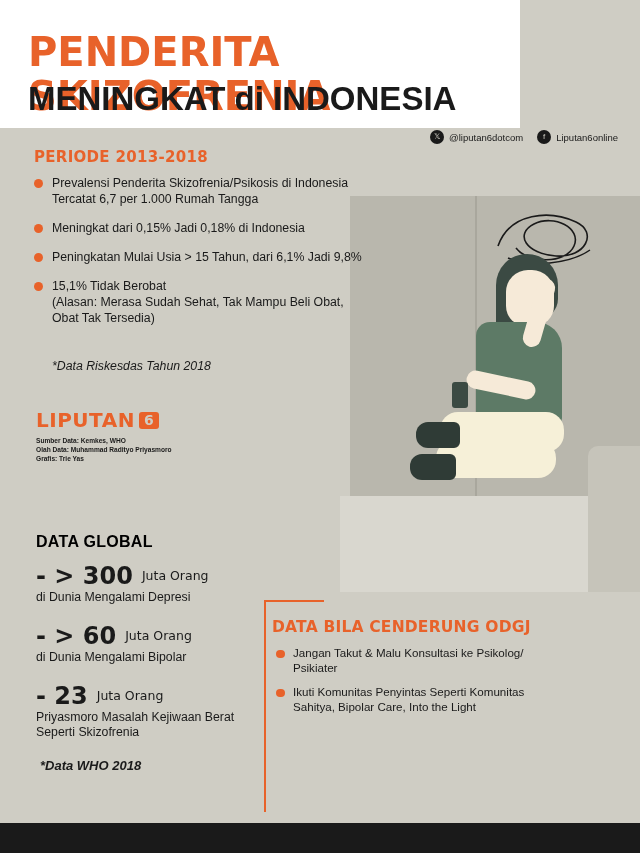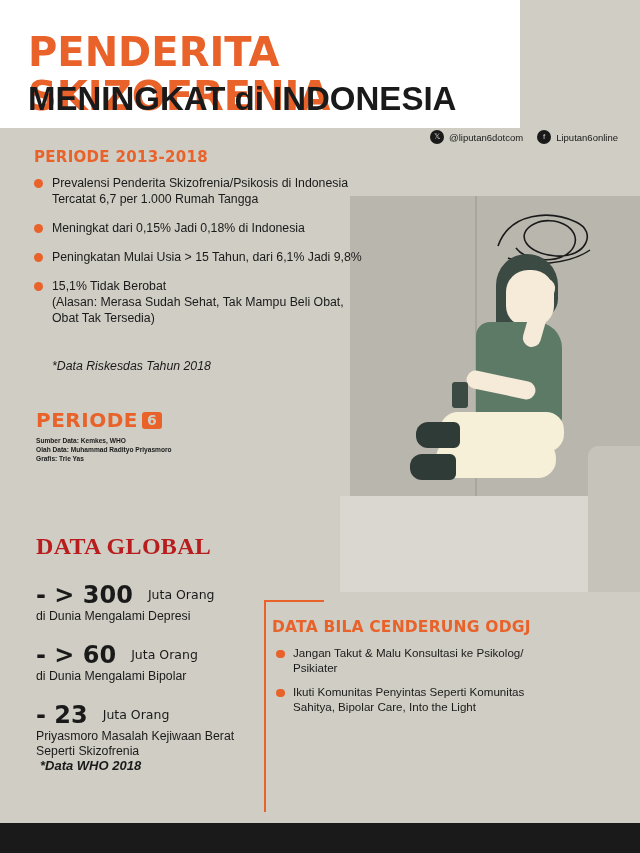--- a/index.html
+++ b/index.html
@@ -80,33 +80,32 @@
     background: #e8622a; color: #cfcdc4; font-size: 14px;
     border-radius: 3px; padding: 1px 5px 2px 5px; line-height: 1;
   }
   .credits {
     margin-top: 4px; font-size: 6.6px; color: #1a1a1a; line-height: 9px;
     font-weight: bold;
   }
   
   .dg-title {
     position: absolute; left: 36px; top: 533px;
-    font-size: 24px; font-weight: bold; color: #b91c1c;
-    letter-spacing: .3px; font-family: Liberation Serif, serif;
+    font-size: 16px; font-weight: bold; color: #000000;
+    letter-spacing: .3px; font-family: Liberation Sans, sans-serif;
   }
   .stat { position: absolute; left: 36px; width: 230px; }
   .stat1 { top: 562px; }
   .stat2 { top: 622px; }
   .stat3 { top: 682px; }
   .stat-num {
     font-size: 24px; font-weight: bold; color: #1a1a1a;
     font-family: "DejaVu Sans", sans-serif;
-    display: flex; align-items: flex-start; gap: 15px;
+    display: flex; align-items: flex-start; gap: 9px;
     line-height: 28px;
-    margin-top: 19px;
   }
   .stat-num .unit { font-size: 12.5px; font-weight: normal; }
   .stat-sub { font-size: 12.3px; color: #1a1a1a; line-height: 15px; }
   .who-note {
     position: absolute; left: 40px; top: 758px;
     font-size: 13px; font-style: italic; font-weight: bold; color: #1a1a1a;
   }
   
   .tips-title {
     position: absolute; left: 272px; top: 618px;
@@ -258,21 +257,21 @@
     <div class="bullet" style="white-space:pre-line">Meningkat dari 0,15% Jadi 0,18% di Indonesia</div>
     <div class="bullet" style="white-space:pre-line">Peningkatan Mulai Usia &gt; 15 Tahun, dari 6,1% Jadi 9,8%</div>
     <div class="bullet" style="white-space:pre-line">15,1% Tidak Berobat
 (Alasan: Merasa Sudah Sehat, Tak Mampu Beli Obat,
 Obat Tak Tersedia)</div>
   </div>
   <div class="note">*Data Riskesdas Tahun 2018</div>
 
   <div class="logo-block">
     <div class="logo-word">
-      <span>PERIODE</span>
+      <span>LIPUTAN</span>
       <span class="logo-six">6</span>
     </div>
     <div class="credits" style="white-space:pre-line">Sumber Data: Kemkes, WHO
 Olah Data: Muhammad Radityo Priyasmoro
 Grafis: Trie Yas</div>
   </div>
 
   <div class="dg-title">DATA GLOBAL</div>
 
   <div class="stat stat1">

